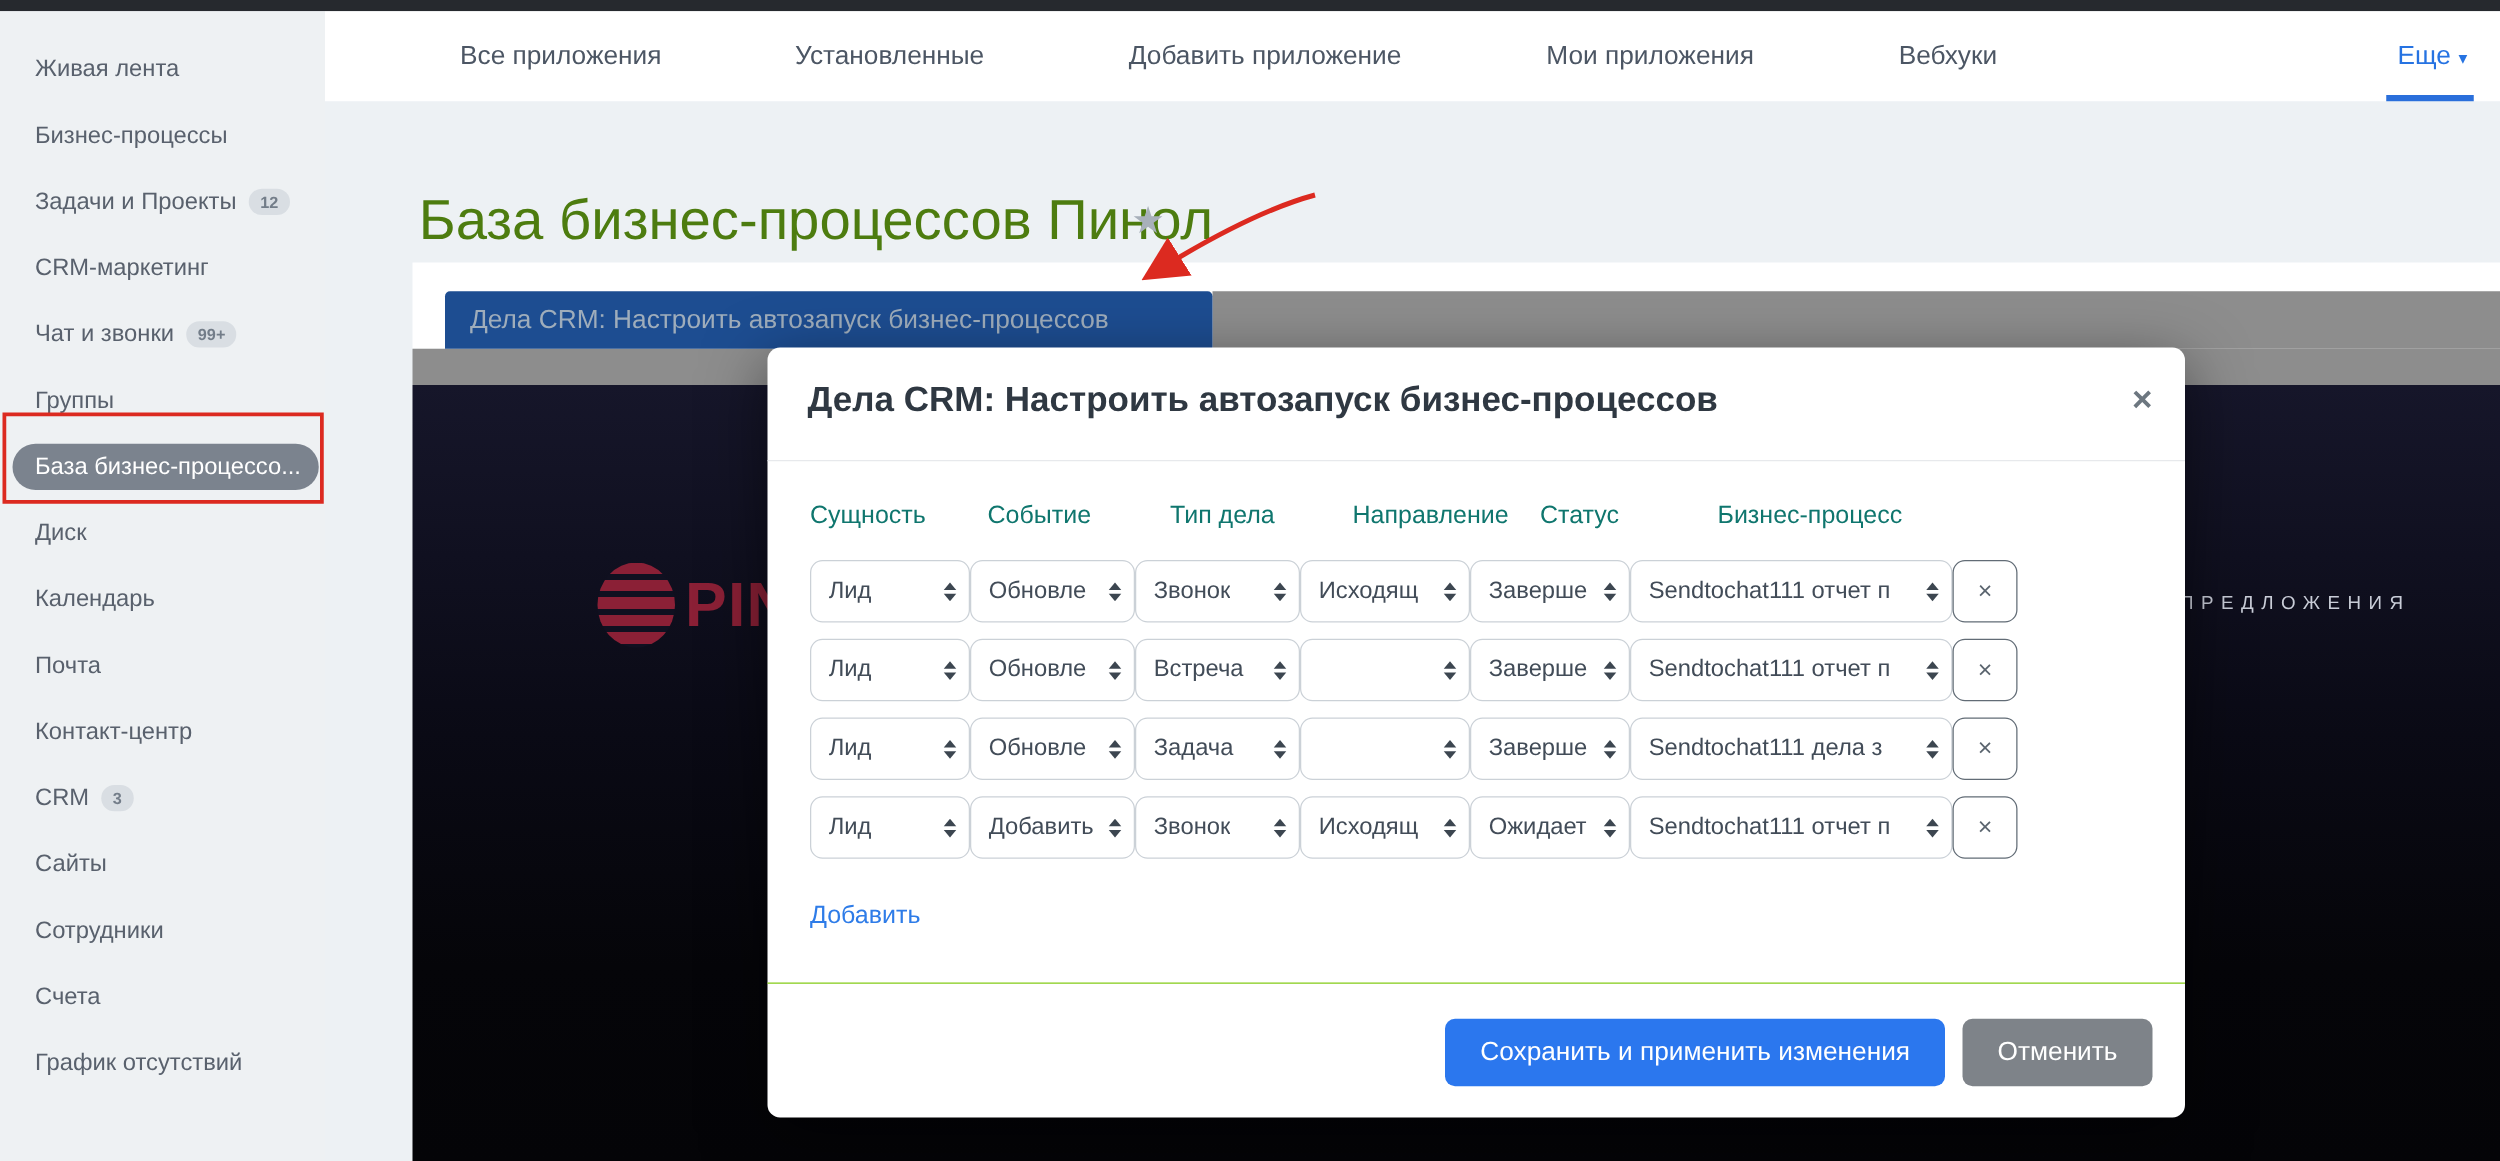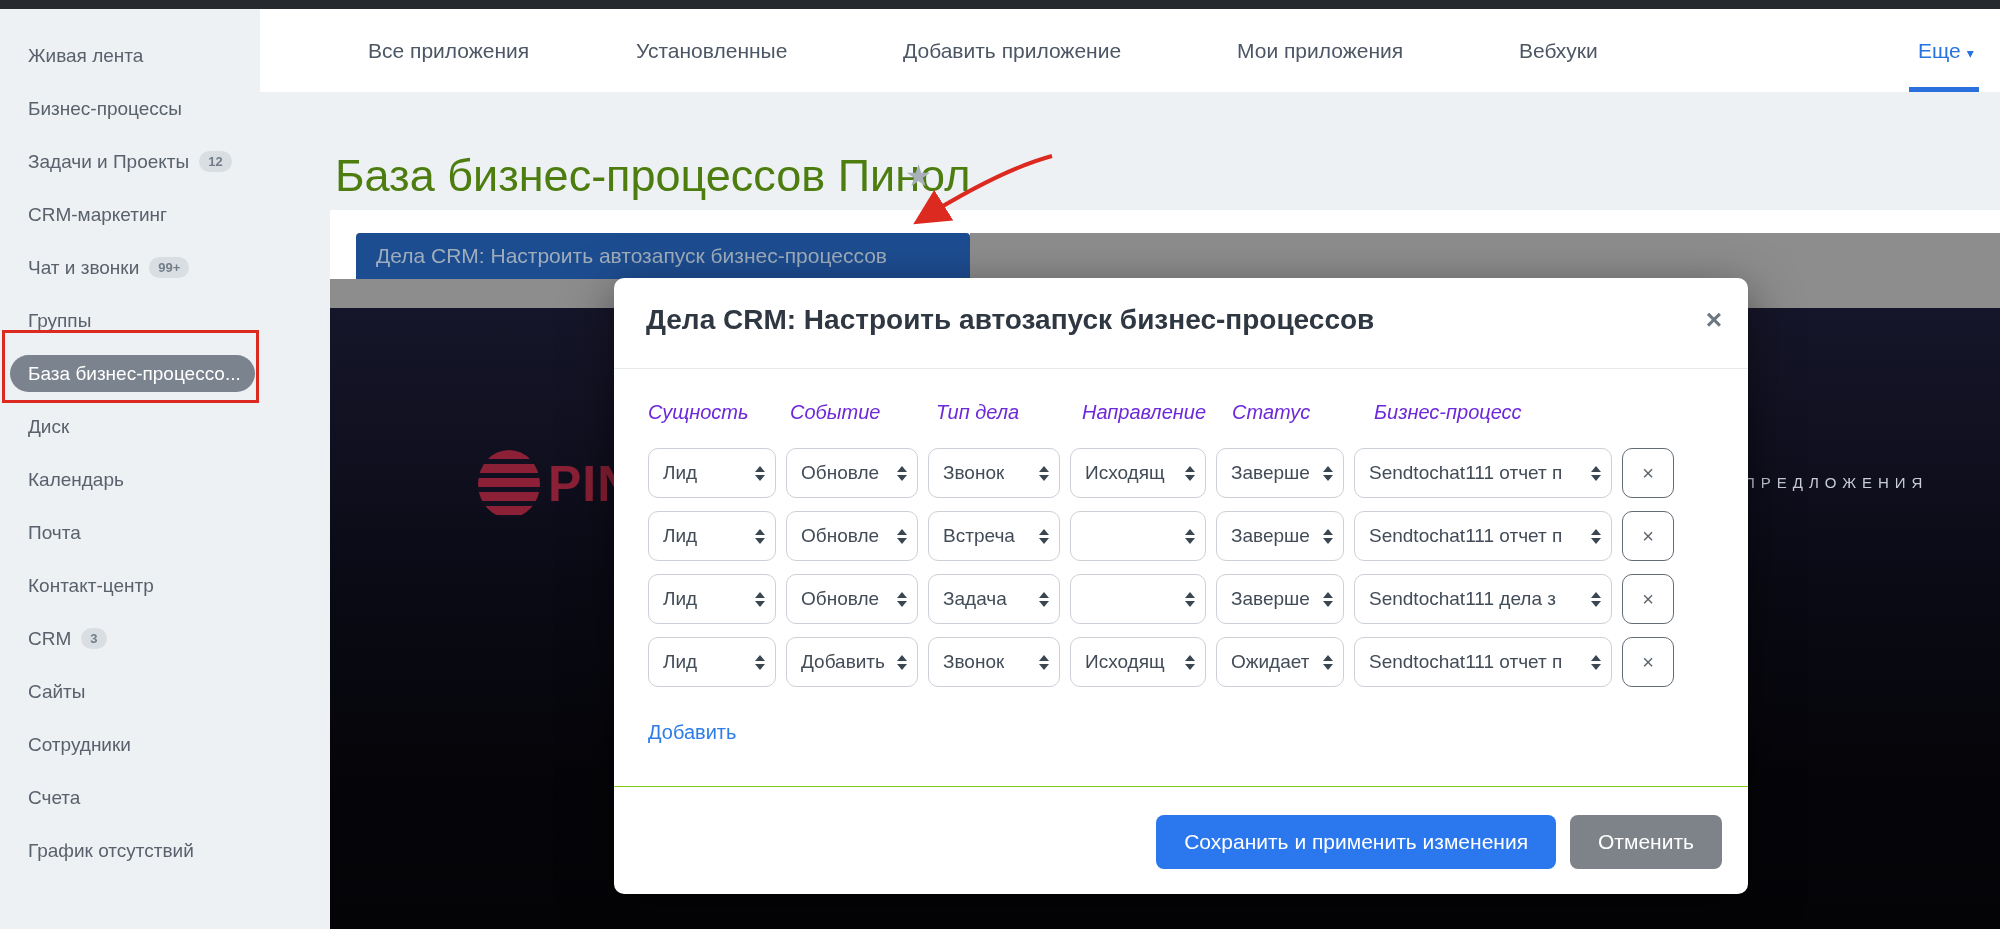--- a/index.html
+++ b/index.html
@@ -12,21 +12,21 @@
 
   
   .sidebar{ position:absolute; left:0; top:9px; width:260px; bottom:0; background:#eef1f3; padding-top:20px; }
   .side-item{ position:relative; height:53px; display:flex; align-items:center; padding-left:28px; font-size:19px; color:#59616d; cursor:pointer; white-space:nowrap; }
   .badge{ margin-left:10px; background:#d9dee3; color:#737d89; font-size:13px; font-weight:bold; border-radius:11px; padding:3px 9px; }
   .side-item.sel-item{ padding-left:0; }
   .pill{ display:flex; align-items:center; height:37px; background:#7b838e; border-radius:19px; margin-left:10px; padding:0 16px 0 18px; color:#ffffff; max-width:245px; overflow:hidden; }
   .redbox{ position:absolute; left:2px; top:330px; width:257px; height:73px; border:3px solid #dc2a20; z-index:60; pointer-events:none; }
 
   
-  .topnav{ position:absolute; left:260px; top:9px; right:0; height:83px; background:#ffffff; }
+  .topnav{ position:absolute; left:260px; top:9px; right:0; height:72px; background:#ffffff; }
   .nav-tab{ position:absolute; top:50%; transform:translateY(-50%); font-size:21px; color:#4c5664; cursor:pointer; white-space:nowrap; }
   .nav-more{ color:#2673e2; }
   .caret{ display:inline-block; margin-left:6px; font-size:14px; color:#2673e2; }
   .nav-underline{ position:absolute; left:1649px; bottom:0; width:70px; height:5px; background:#2a6fdb; }
 
   
   .page-title{ position:absolute; left:335px; top:150px; font-size:45px; color:#4d7c0f; }
   .fav-star{ position:absolute; left:905px; top:158px; font-size:30px; color:#a8b0ba; cursor:pointer; }
 
   
@@ -43,23 +43,23 @@
 
   
   .arrow-svg{ position:absolute; left:890px; top:148px; z-index:55; pointer-events:none; }
 
   
   .modal{ position:absolute; left:614px; top:278px; width:1134px; height:616px; background:#ffffff; border-radius:10px; box-shadow:0 14px 50px rgba(0,0,0,.5); z-index:40; display:flex; flex-direction:column; }
   .m-head{ position:relative; height:91px; border-bottom:1px solid #e7e9ec; padding:26px 70px 0 32px; }
   .m-title{ font-size:28px; font-weight:bold; color:#2f3842; white-space:nowrap; }
   .m-close{ position:absolute; right:26px; top:28px; font-size:28px; font-weight:bold; color:#6d7780; cursor:pointer; line-height:1; }
   .m-body{ height:417px; padding:32px 0 0 34px; }
-  .cols{ display:flex; gap:14px; margin-bottom:24px; font-size:20px; color:#6d28d9;font-style:italic; }
+  .cols{ display:flex; gap:14px; margin-bottom:24px; font-size:20px; color:#0f766e; }
   .rows{ display:flex; flex-direction:column; gap:13px; }
-  .row{ display:flex; gap:10px; align-items:center; }
+  .row{ display:flex; gap:0; align-items:center; }
   .sel{ height:50px; border:1px solid #cbd1d7; border-radius:10px; background:#fff; display:flex; align-items:center; justify-content:space-between; padding:0 10px 0 14px; font-size:19px; color:#424c58; cursor:pointer; overflow:hidden; }
   .sel-val{ white-space:nowrap; overflow:hidden; }
   .spin{ display:flex; flex-direction:column; gap:3px; align-items:center; flex:none; margin-left:6px; }
   .spin i{ display:block; width:0; height:0; border-left:5px solid transparent; border-right:5px solid transparent; }
   .tu{ border-bottom:6px solid #3c4650; }
   .td{ border-top:6px solid #3c4650; }
   .c1{ width:128px; } .c2{ width:132px; } .c3{ width:132px; } .c4{ width:136px; } .c5{ width:128px; } .c6{ width:258px; }
   .rm{ width:52px; height:50px; border:1px solid #626c76; border-radius:10px; background:#fff; color:#5b656f; font-size:20px; display:flex; align-items:center; justify-content:center; cursor:pointer; flex:none; }
   .add-link{ display:inline-block; margin-top:34px; font-size:20px; color:#2e7ce8; cursor:pointer; }
   .m-foot{ flex:1; border-top:1px solid #84cc16; display:flex; justify-content:flex-end; align-items:flex-start; gap:14px; padding:28px 26px 0 0; }

